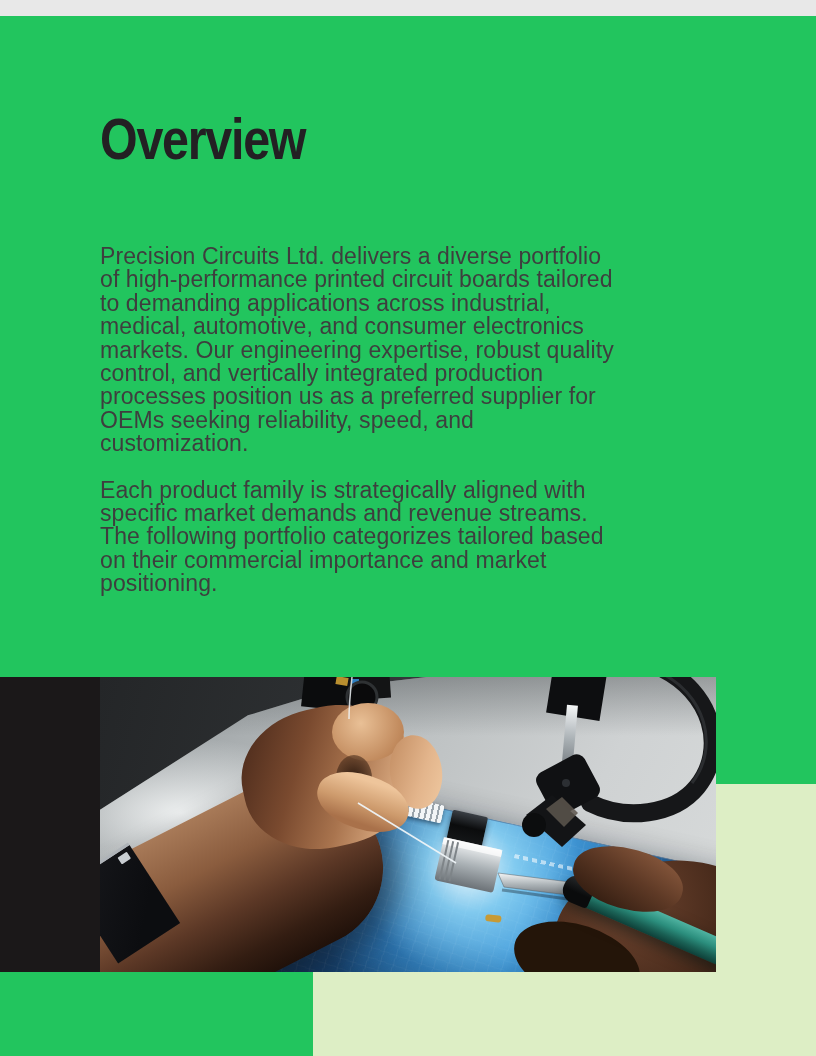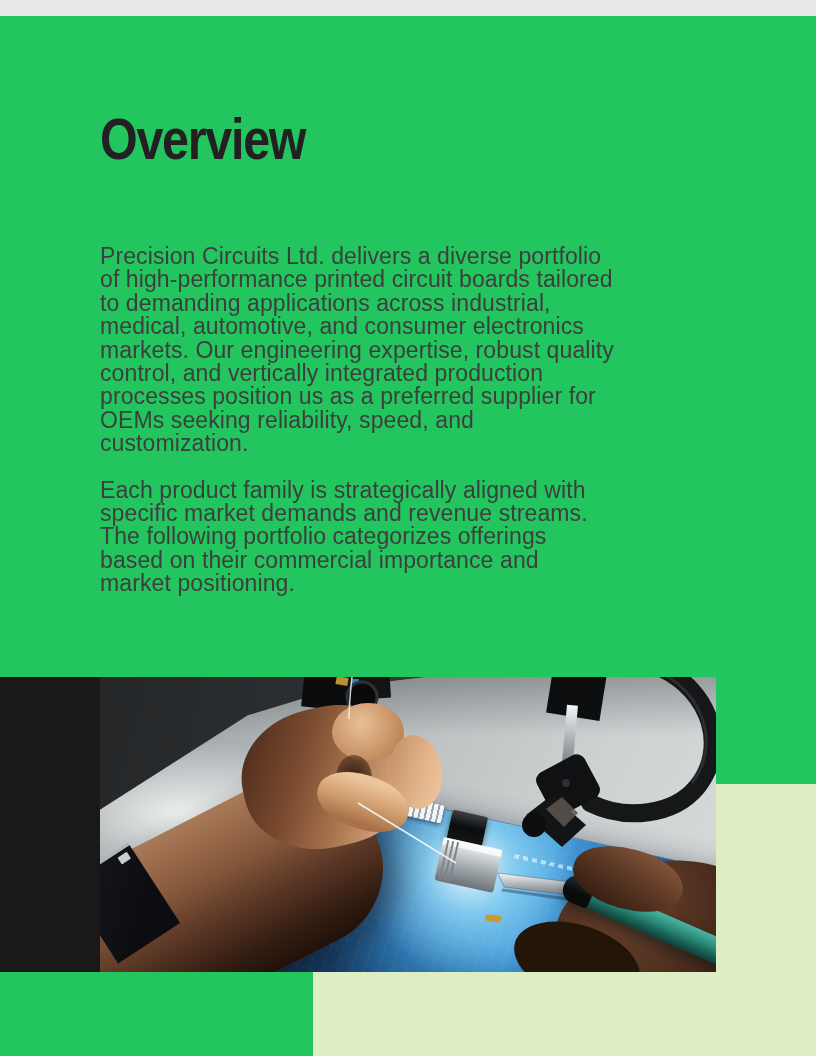--- a/index.html
+++ b/index.html
@@ -171,21 +171,21 @@
 </style>
 </head>
 <body>
 
 <div class="page">
 
   <h1 class="heading">Overview</h1>
 
   <div class="body-text">
     <p>Precision Circuits Ltd. delivers a diverse portfolio of high-performance printed circuit boards tailored to demanding applications across industrial, medical, automotive, and consumer electronics markets. Our engineering expertise, robust quality control, and vertically integrated production processes position us as a preferred supplier for OEMs seeking reliability, speed, and customization.</p>
-    <p>Each product family is strategically aligned with specific market demands and revenue streams. The following portfolio categorizes offerings based on their commercial importance and market positioning.</p>
+    <p>Each product family is strategically aligned with specific market demands and revenue streams. The following portfolio categorizes tailored based on their commercial importance and market positioning.</p>
   </div>
 
   <div class="dark-block"></div>
   <div class="green-block"></div>
 
   <figure class="photo" aria-label="Technician's hands working on a glowing blue printed circuit board under a microscope lamp, holding a fine wire and a teal fiber pen">
 
     <div class="ph-bg"></div>
     <div class="ph-table"></div>
     <div class="ph-shadow-corner"></div>

